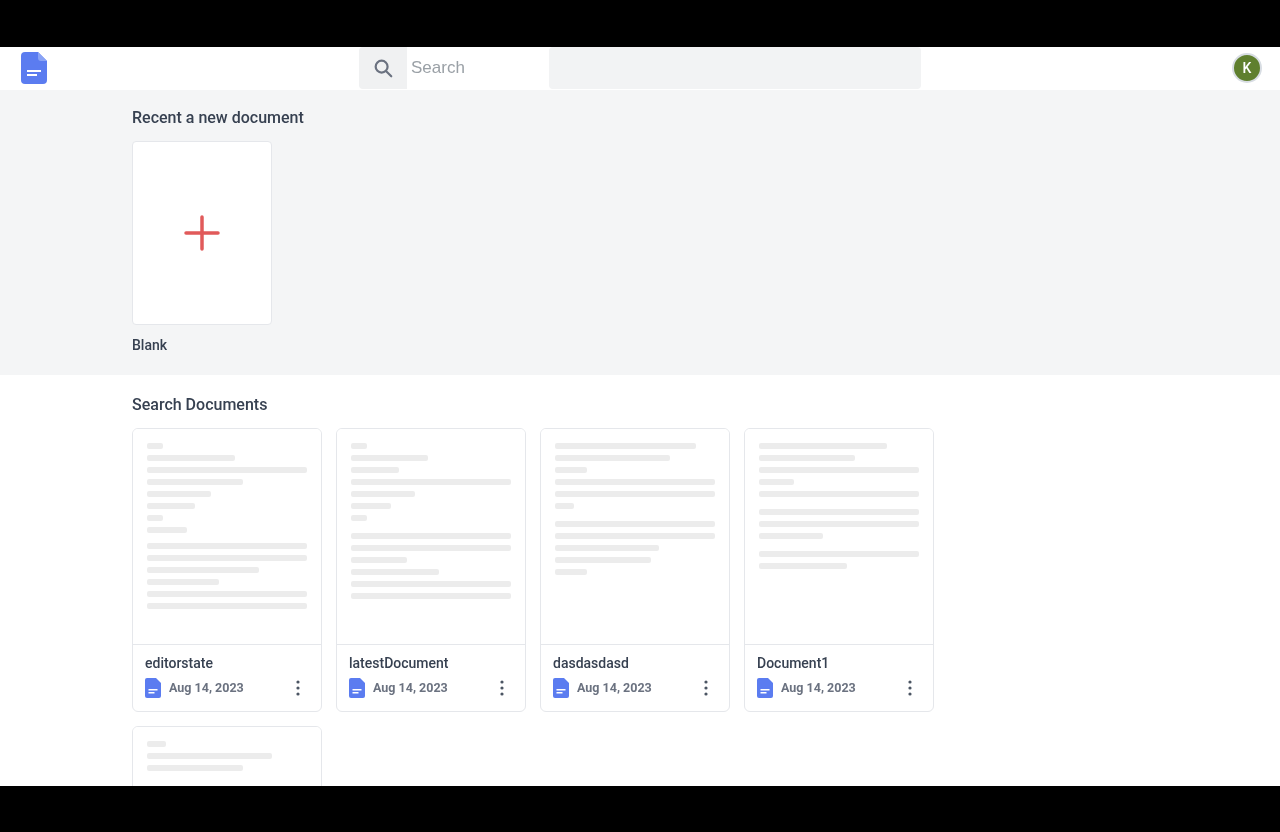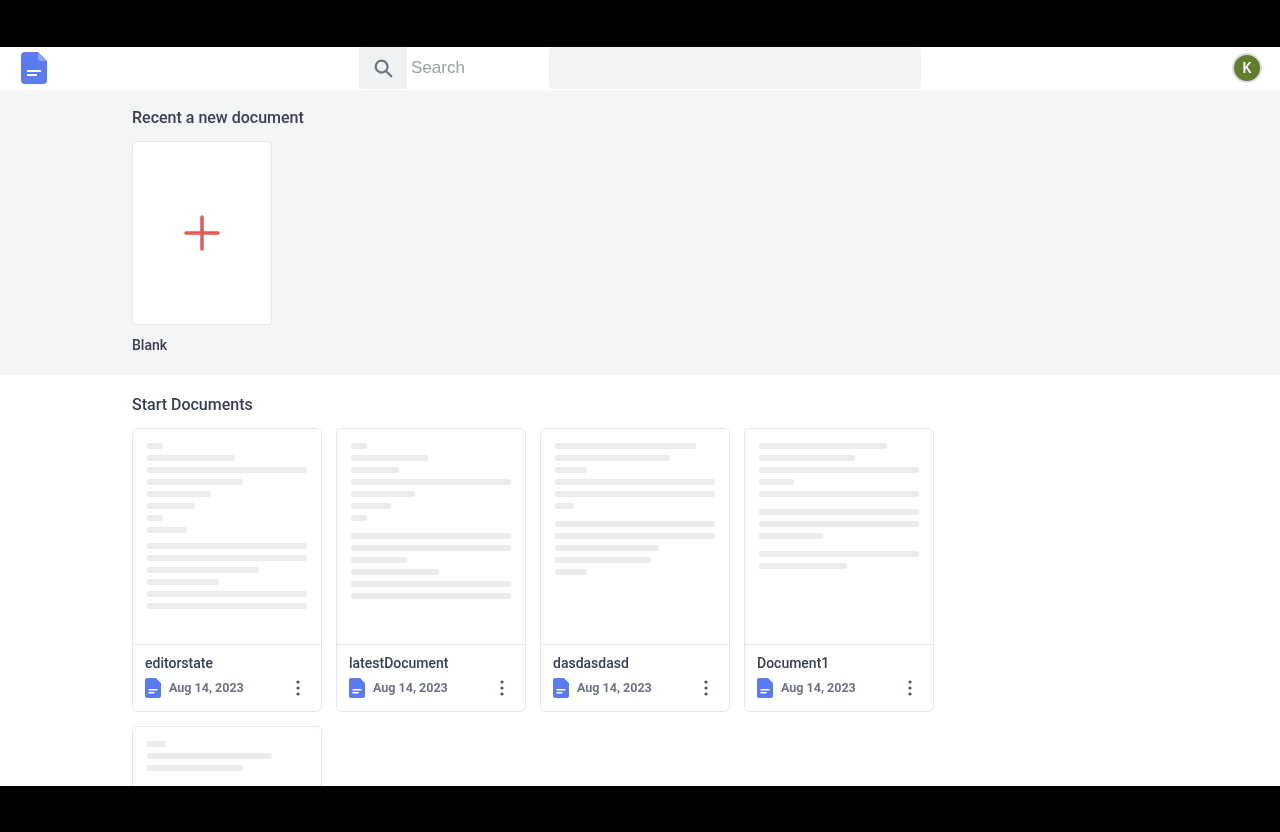--- a/index.html
+++ b/index.html
@@ -100,21 +100,21 @@
               <line x1="4" y1="20" x2="36" y2="20"></line>
             </svg>
           </span>
         </div>
         <div class="blank-label">Blank</div>
       </div>
     </section>
 
     <section class="recent-section">
       <div class="inner">
-        <h2 class="section-title">Start Documents</h2>
+        <h2 class="section-title">Search Documents</h2>
 
         <div class="recent-grid">
 
           <div class="doc-card">
             <div class="doc-thumb">
               <div class="t-row" style="width:10%"></div>
               <div class="t-row" style="width:55%"></div>
               <div class="t-row" style="width:100%"></div>
               <div class="t-row" style="width:60%"></div>
               <div class="t-row" style="width:40%"></div>

